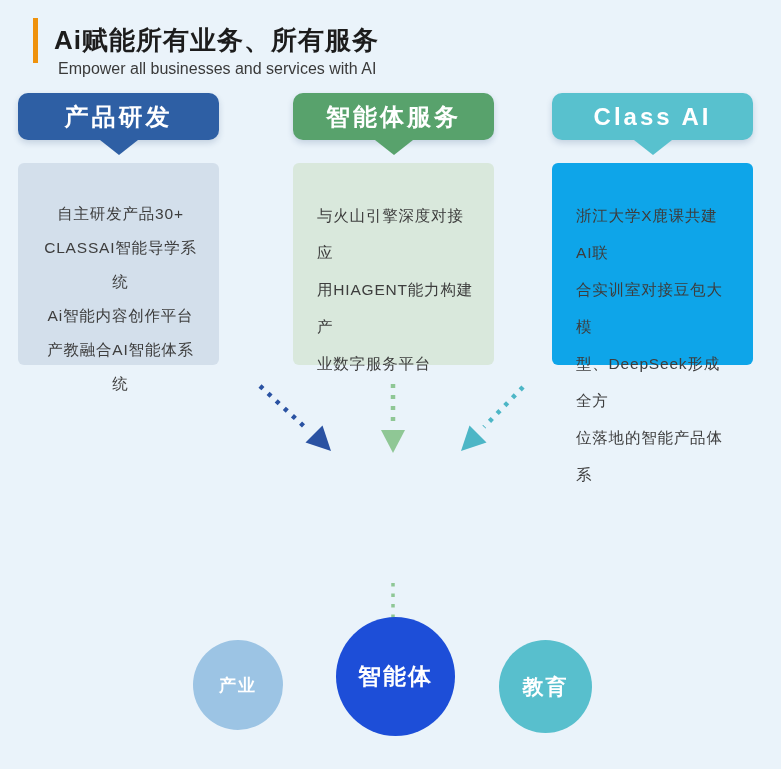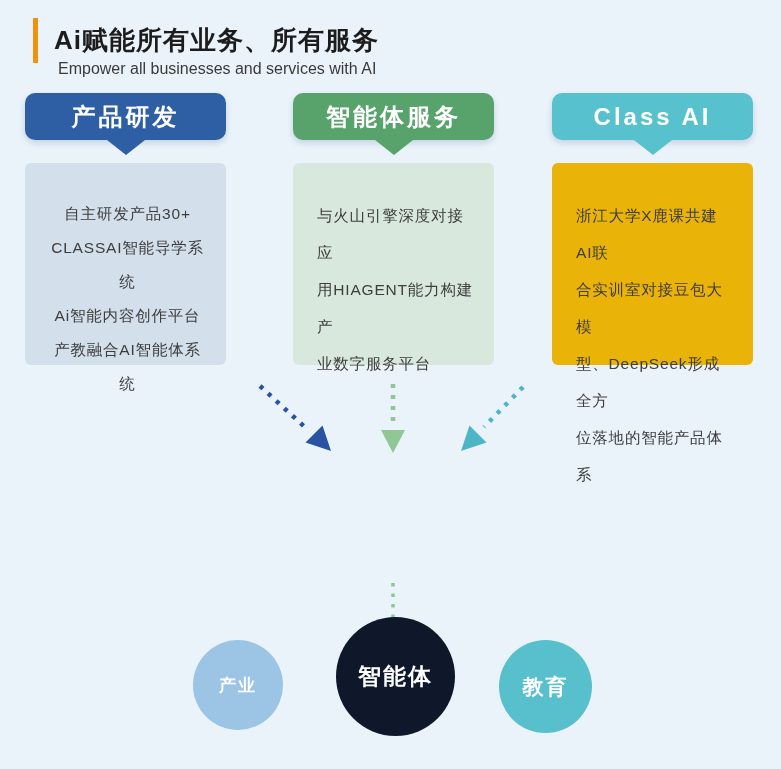--- a/index.html
+++ b/index.html
@@ -16,21 +16,21 @@
     position:absolute; left:46px; top:15px; margin:8px;
     font-size:26px; font-weight:bold; color:#1c1c1c; letter-spacing:1px;
   }
   .page-subtitle {
     position:absolute; left:46px; top:48px; margin:12px;
     font-size:16px; color:#3a3a3a;
   }
 
   
   .col { position:absolute; top:93px; width:201px; }
-  .col-1 { left:25px;text-align:center; }
+  .col-1 { left:18px;text-align:center; }
   .col-2 { left:293px; }
   .col-3 { left:552px; }
 
   .badge {
     position:relative; height:47px; border-radius:10px;
     display:flex; align-items:center; justify-content:center;
     color:#ffffff; font-size:24px; font-weight:bold; letter-spacing:3px;
     box-shadow:0 3px 6px rgba(30,60,110,0.18);
   }
   .badge-pointer {
@@ -104,21 +104,21 @@
     <div class="info-box" style="background-color: rgb(217, 232, 220);">
       <div class="box-text">与火山引擎深度对接应
 用HIAGENT能力构建产
 业数字服务平台</div>
     </div>
   </div>
 
   <div class="col col-3">
     <div class="badge" style="background-color: rgb(88, 193, 206);">Class AI</div>
     <div class="badge-pointer" style="border-top-color: rgb(88, 193, 206);"></div>
-    <div class="info-box" style="background-color: #eab308;">
+    <div class="info-box" style="background-color: #0ea5e9;">
       <div class="box-text">浙江大学X鹿课共建AI联
 合实训室对接豆包大模
 型、DeepSeek形成全方
 位落地的智能产品体系</div>
     </div>
   </div>
 
   <svg class="arrows-svg" width="781" height="84">
     <g>
       <line x1="260" y1="8" x2="308" y2="52" fill="none" stroke-width="4.5" stroke-dasharray="4 7" style="stroke: rgb(42, 82, 162);"></line>
@@ -133,16 +133,16 @@
       <polygon points="461,73 486.5,64.5 469.5,47.5" style="fill: rgb(77, 182, 198);"></polygon>
     </g>
   </svg>
 
 
   <svg class="connector-svg" width="8" height="42">
     <line x1="4" y1="2" x2="4" y2="40" fill="none" stroke-width="3.5" stroke-dasharray="3.5 7" style="stroke: rgb(143, 199, 149);"></line>
   </svg>
 
   <div class="out-circle out-industry" style="background-color: rgb(156, 196, 228);">产业</div>
-  <div class="out-circle out-agent" style="background-color: #0f172a;">智能体</div>
+  <div class="out-circle out-agent" style="background-color: #1d4ed8;">智能体</div>
   <div class="out-circle out-edu" style="background-color: rgb(88, 191, 205);">教育</div>
 
 </div>
 
 </body></html>

